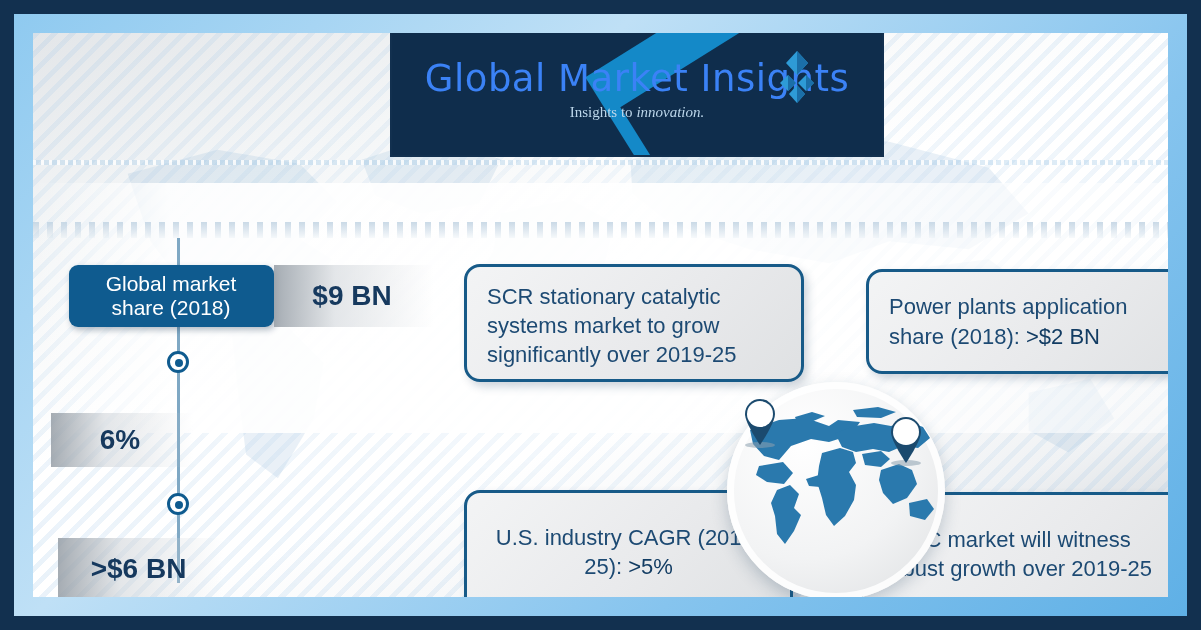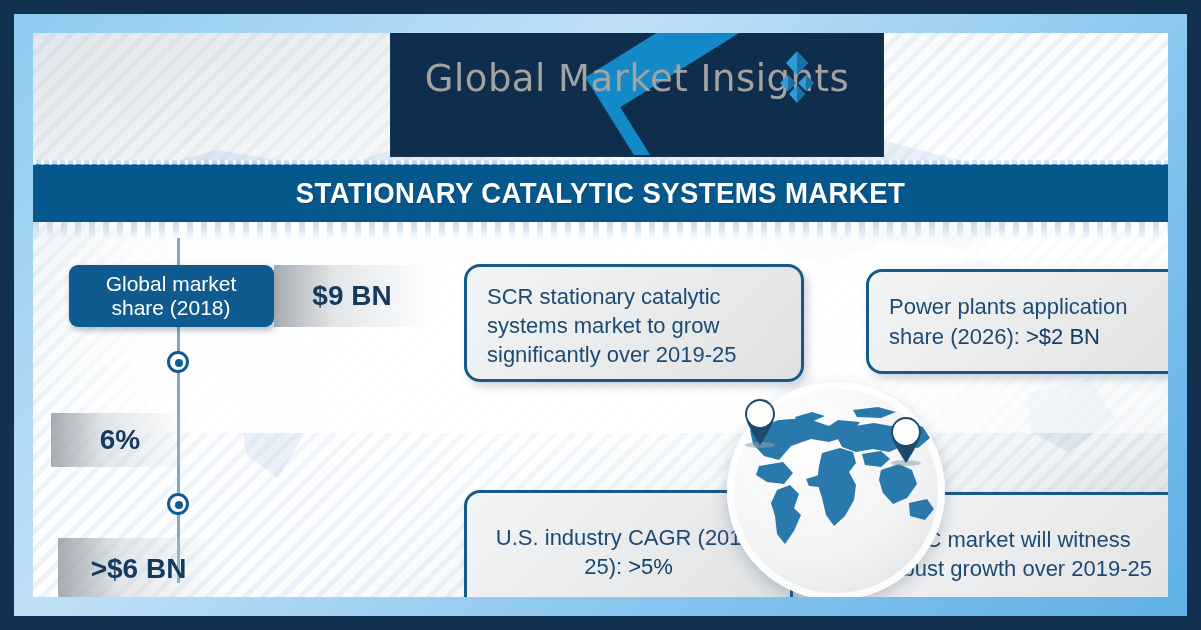--- a/index.html
+++ b/index.html
@@ -55,21 +55,21 @@
   .logo-wrap:before{
     content:"";position:absolute;right:-60px;bottom:-120px;width:300px;height:300px;
     background:#1489c8;transform:rotate(-32deg);
   }
   .logo-wrap:after{
     content:"";position:absolute;right:-95px;bottom:-150px;width:300px;height:300px;
     background:#0f2d4c;transform:rotate(-32deg);
   }
   .logo-txt{
     position:relative;z-index:3;text-align:center;padding-top:24px;
-    color:#a3a3a3;font-size:37px;letter-spacing:.5px;font-weight:400;
+    color:#3b82f6;font-size:37px;letter-spacing:.5px;font-weight:400;
     font-family:"DejaVu Sans", sans-serif;
   }
   .logo-tag{
     position:relative;z-index:3;text-align:center;margin-top:4px;
     color:#bcd6ea;font-size:15px;font-family:"Liberation Serif", serif;
   }
   .logo-tag i{font-style:italic;}
   .logo-dia{position:absolute;z-index:4;right:63px;top:18px;width:44px;height:56px;}
 
   
@@ -191,36 +191,36 @@
           <path d="M520 60 L600 48 L640 70 L596 92 L536 86 Z"></path>
         </g>
       </svg>
     </div>
 
     <div class="bg-stripes"></div>
     <div class="bg-wash"></div>
 
     <div class="logo-wrap">
       <div class="logo-txt">Global Market Insights</div>
+      <div class="logo-tag">
+        <span>Insights to </span><i>innovation.</i>
+      </div>
       <svg class="logo-dia" viewBox="0 0 44 56">
         <polygon points="22,0 33,12 22,24 11,12" fill="#2e9bd6"></polygon>
         <polygon points="22,0 33,12 22,24" fill="#1b6fa8"></polygon>
         <polygon points="13,24 21,32 13,40 5,32" fill="#2e9bd6"></polygon>
         <polygon points="13,24 21,32 13,40" fill="#1b6fa8"></polygon>
         <polygon points="31,24 39,32 31,40 23,32" fill="#2e9bd6"></polygon>
         <polygon points="31,24 39,32 31,40" fill="#1b6fa8"></polygon>
         <polygon points="22,34 30,43 22,52 14,43" fill="#2e9bd6"></polygon>
         <polygon points="22,34 30,43 22,52" fill="#1b6fa8"></polygon>
       </svg>
     </div>
 
     <div class="band-top-hl"></div>
-    <div class="title-band">
-      <div class="title">STATIONARY CATALYTIC SYSTEMS MARKET</div>
-    </div>
     <div class="ticks"></div>
 
     <div class="tl-line"></div>
     <div class="tl-dot d1"></div>
     <div class="tl-dot d2"></div>
 
     <div class="metric m1">
       <div class="chip">Global market share (2018)</div>
       <div class="valbox">$9 BN</div>
     </div>
@@ -231,21 +231,21 @@
 
     <div class="metric m3">
       <div class="valbox">&gt;$6 BN</div>
     </div>
 
     <div class="card c1">
       <span>SCR stationary catalytic systems market to grow significantly over 2019-25</span>
     </div>
 
     <div class="card c2">
-      <span><span>Power plants application share (2026): </span><b>&gt;$2 BN</b></span>
+      <span><span>Power plants application share (2018): </span><b>&gt;$2 BN</b></span>
     </div>
 
     <div class="card c3">
       <span class="ctr"><span>U.S. industry CAGR (2019-25): </span><b>&gt;5%</b></span>
     </div>
 
     <div class="card c4">
       <span>APAC market will witness robust growth over 2019-25</span>
     </div>
 

